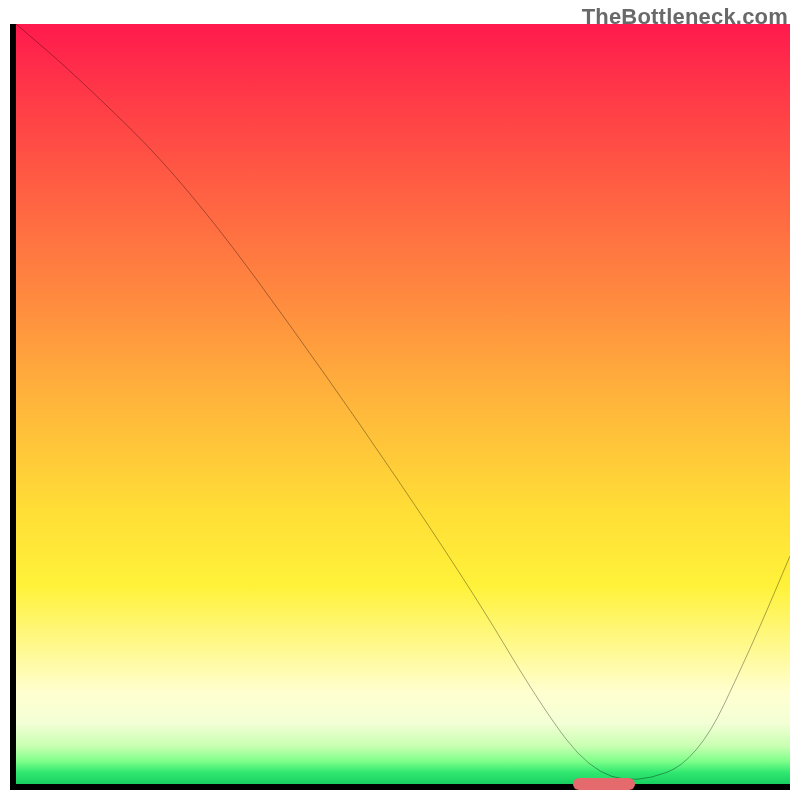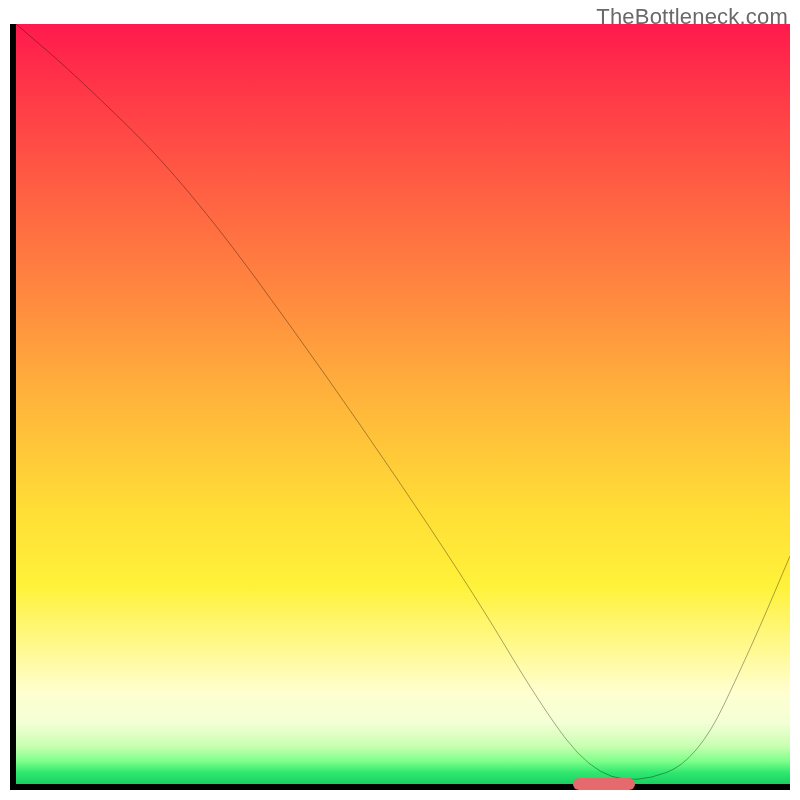--- a/index.html
+++ b/index.html
@@ -13,21 +13,21 @@
   .container {
     position: relative;
     width: 800px;
     height: 800px;
   }
   .watermark {
     position: absolute;
     top: 4px;
     right: 12px;
     font-size: 22px;
-    font-weight: 400;
+    font-weight: 700;
     color: #696969;
     letter-spacing: 0.2px;
   }
   .plot-frame {
     position: absolute;
     left: 10px;
     top: 24px;
     width: 780px;
     height: 766px;
     box-sizing: border-box;

